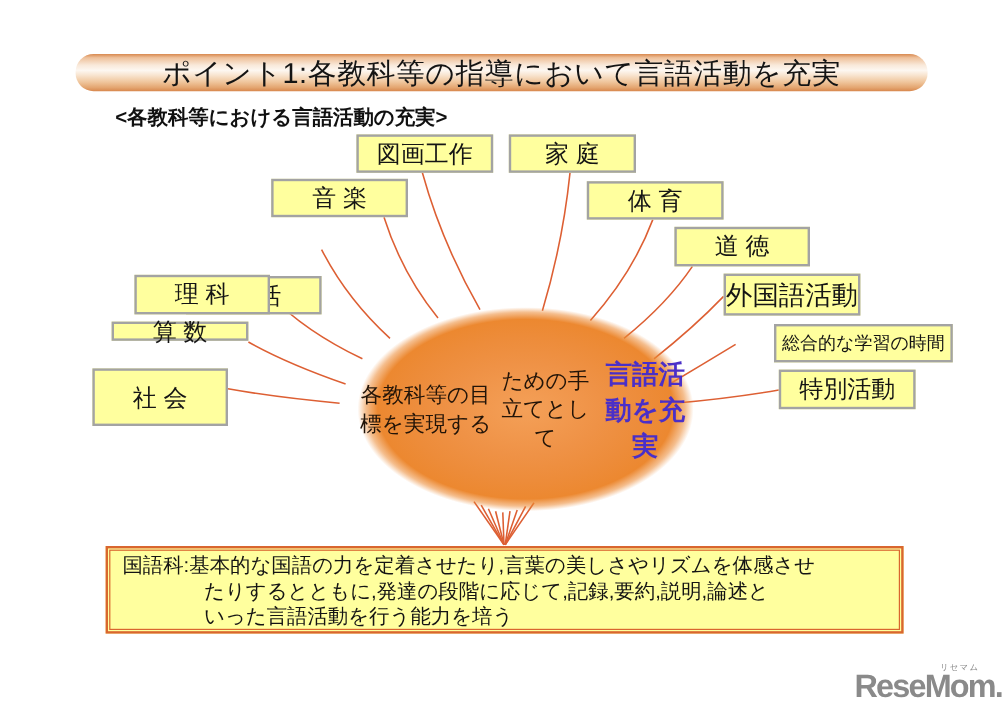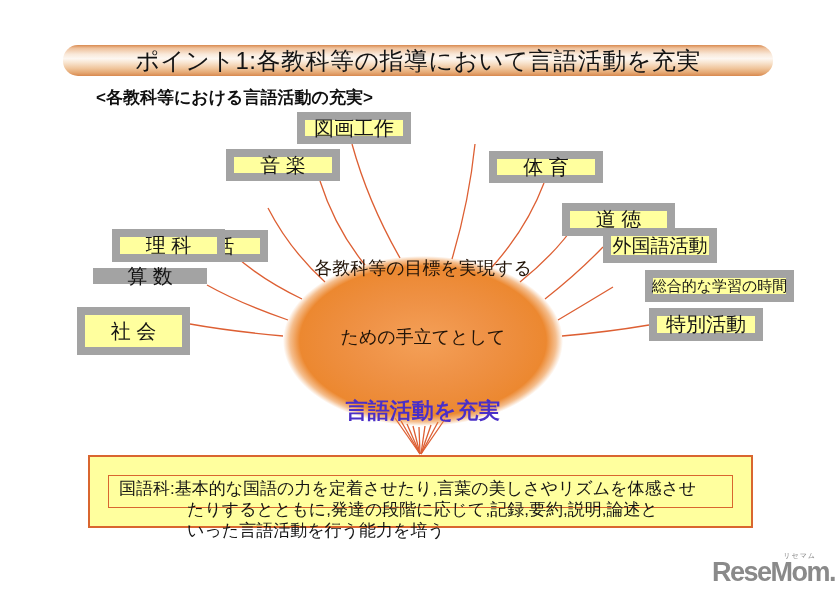--- a/index.html
+++ b/index.html
@@ -14,49 +14,49 @@
     display:flex;align-items:center;justify-content:center;
     font-size:24px;letter-spacing:0.5px;color:#141414;border-radius:15px;
   }
   .subtitle{
     position:absolute;left:84px;top:86px;font-size:17px;font-weight:bold;color:#101010;margin-left:12px;
   }
   
   .connectors{position:absolute;left:0;top:0;width:836px;height:591px;}
   
   .ellipse{
-    position:absolute;left:283px;top:256px;width:280px;height:170px;
+    position:absolute;left:298px;top:256px;width:280px;height:170px;
     background:radial-gradient(closest-side,#f4a058 0%,#ef9246 45%,#ed8c3a 70%,#ec8830 88%,rgba(236,136,48,0.55) 95%,rgba(236,136,48,0) 100%);
-    display:flex;flex-direction:column;align-items:center;justify-content:space-between;
+    display:flex;flex-direction:row;align-items:center;justify-content:flex-start;
     text-align:center;
   }
   .ellipse .ln{font-size:18px;line-height:24px;color:#221408;}
   .ellipse .ln-blue{font-size:22px;line-height:30px;font-weight:bold;color:#4a2fc8;margin-top:2px;}
   
   .sbox{
-    position:absolute;box-sizing:border-box;background:#ffff9e;border:8px solid #a3a3a3;
+    position:absolute;box-sizing:border-box;background:#ffff9e;border:2px solid #a3a3a3;
     display:flex;align-items:center;justify-content:center;
     font-size:20px;color:#141414;white-space:nowrap;
   }
   .b-zuga{left:297px;top:112px;width:114px;height:32px;}
   .b-katei{left:424px;top:112px;width:106px;height:32px;}
   .b-ongaku{left:226px;top:149px;width:114px;height:32px;}
   .b-taiiku{left:489px;top:151px;width:114px;height:32px;}
   .b-seikatsu{left:155px;top:190px;width:113px;height:32px;margin-top:40px;}
-  .b-dotoku{left:562px;top:203px;width:113px;height:33px;}
+  .b-dotoku{left:562px;top:189px;width:113px;height:33px;}
   .b-rika{left:112px;top:229px;width:113px;height:33px;}
-  .b-gaikokugo{left:603px;top:228px;width:114px;height:35px;font-size:19px;}
+  .b-gaikokugo{left:603px;top:228px;width:114px;height:35px;font-size:22px;}
   .b-sansu{left:93px;top:268px;width:114px;height:16px;}
   .b-sogo{left:645px;top:270px;width:149px;height:32px;font-size:15px;}
   .b-shakai{left:77px;top:307px;width:113px;height:48px;}
   .b-tokubetsu{left:649px;top:308px;width:114px;height:33px;}
   
   .kokugo-outer{
     position:absolute;left:88px;top:455px;width:665px;height:73px;box-sizing:border-box;
-    background:#ffff9e;border:2px solid #d9662f;padding:18px;
+    background:#ffff9e;border:2px solid #d9662f;padding:1px;
   }
   .kokugo-inner{
     box-sizing:border-box;width:100%;height:100%;border:1px solid #d9662f;
     background:#ffff9e;padding:2px 8px 0 10px;
     font-size:17px;line-height:21px;color:#141414;white-space:nowrap;
   }
   .kokugo-inner .indent{padding-left:68px;}
   
   .logo{position:absolute;left:712px;top:551px;width:118px;height:36px;color:#8a8a8a;}
   .logo-text{
@@ -100,20 +100,21 @@
     </g>
   </svg>
 
   <div class="ellipse">
     <div class="ln">各教科等の目標を実現する</div>
     <div class="ln">ための手立てとして</div>
     <div class="ln-blue">言語活動を充実</div>
   </div>
 
   <div class="sbox b-zuga">図画工作</div>
+  <div class="sbox b-katei">家 庭</div>
   <div class="sbox b-ongaku">音 楽</div>
   <div class="sbox b-taiiku">体 育</div>
   <div class="sbox b-seikatsu">生 活</div>
   <div class="sbox b-dotoku">道 徳</div>
   <div class="sbox b-rika">理 科</div>
   <div class="sbox b-gaikokugo">外国語活動</div>
   <div class="sbox b-sansu">算 数</div>
   <div class="sbox b-sogo">総合的な学習の時間</div>
   <div class="sbox b-shakai">社 会</div>
   <div class="sbox b-tokubetsu">特別活動</div>

